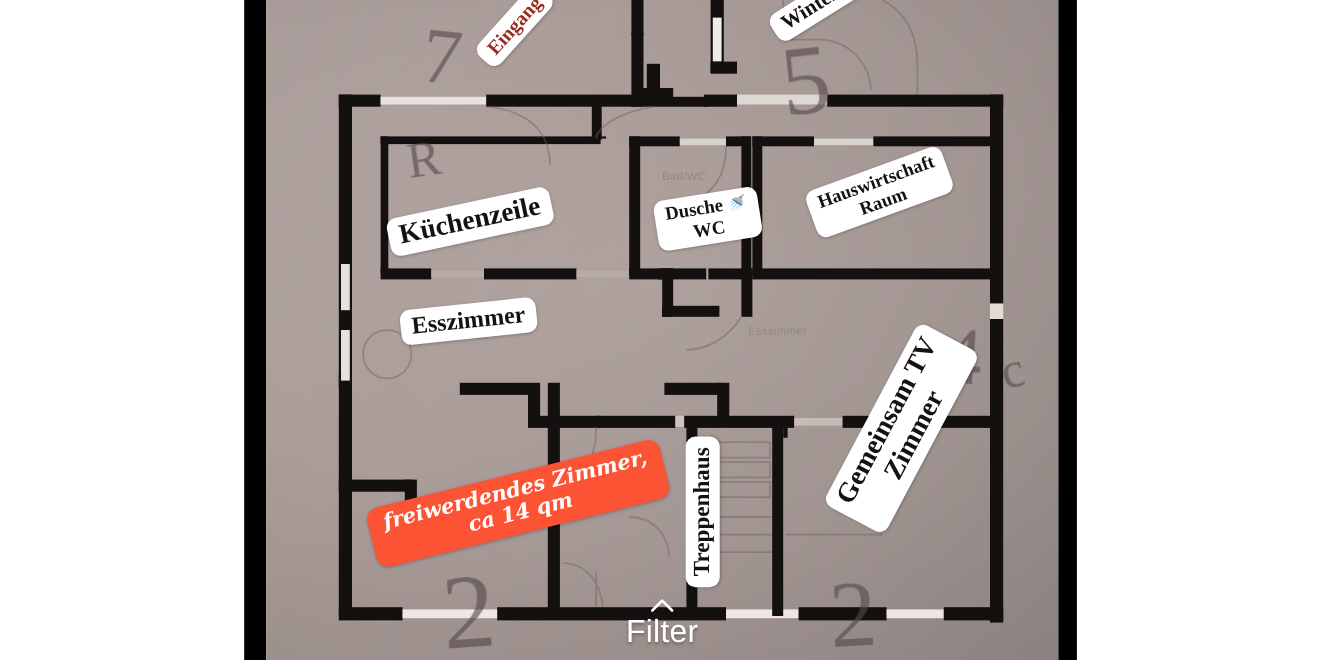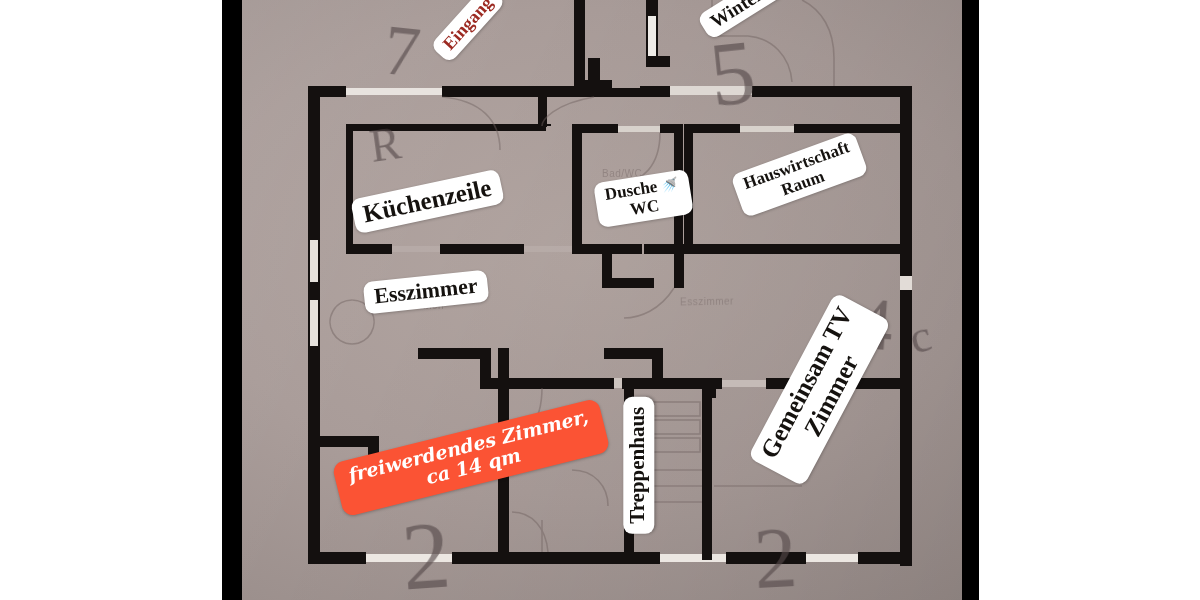--- a/index.html
+++ b/index.html
@@ -274,21 +274,21 @@
         <path d="M392 502 L460 502"></path>
         <path d="M330 470 C 352 470, 366 486, 366 506"></path>
         <path d="M110 300 a 22 22 0 1 0 .1 0"></path>
         <path d="M472 486 L560 486"></path>
         <path d="M300 520 L300 552"></path>
       </g>
     </svg>
 
     <div class="faded-label" style="left:438px; top:296px; transform:rotate(-1deg);">Esszimmer</div>
     <div class="faded-label" style="left:570px; top:172px;">Raum</div>
-    <div class="faded-label" style="left:360px; top:168px;">Bad/WC</div>
+    <div class="faded-label" style="left:360px; top:156px;">Bad/WC</div>
     <div class="faded-label" style="left:196px; top:192px;">Küche</div>
     <div class="faded-label" style="left:162px; top:300px;">Wohnen</div>
 
     <div class="scribble" style="left:142px; top:10px;  font-size:72px; transform:rotate(6deg);">7</div>
     <div class="scribble" style="left:128px; top:118px; font-size:46px; transform:rotate(-8deg);">R</div>
     <div class="scribble" style="left:468px; top:22px;  font-size:90px; transform:rotate(-6deg);">5</div>
     <div class="scribble" style="left:614px; top:282px; font-size:74px; transform:rotate(4deg);">4</div>
     <div class="scribble" style="left:668px; top:310px; font-size:46px; transform:rotate(-14deg);">c</div>
     <div class="scribble" style="left:160px; top:500px; font-size:96px; transform:rotate(-4deg);">2</div>
     <div class="scribble" style="left:512px; top:508px; font-size:86px; transform:rotate(-3deg);">2</div>
@@ -319,15 +319,21 @@
       <div>Zimmer</div>
     </div>
 
     <div class="sticker" style="left:328px; top:450px; font-size:21px; transform:rotate(-90deg);">Treppenhaus</div>
 
     <div class="sticker red-fill two-line" style="left:92px; top:430px; font-size:19px; transform:rotate(-14deg); padding:5px 14px 7px 14px;">
       <div>freiwerdendes Zimmer,</div>
       <div>ca 14 qm</div>
     </div>
 
+    <div id="filter-ui">
+      <svg id="chevron-up" viewBox="0 0 22 14">
+        <path d="M2 12 L11 3 L20 12" fill="none" stroke="#ffffff" stroke-width="2.4" stroke-linecap="round" stroke-linejoin="round"></path>
+      </svg>
+      <div id="filter-label">Filter</div>
+    </div>
 
   </div>
 </div>
 
 </body></html>

